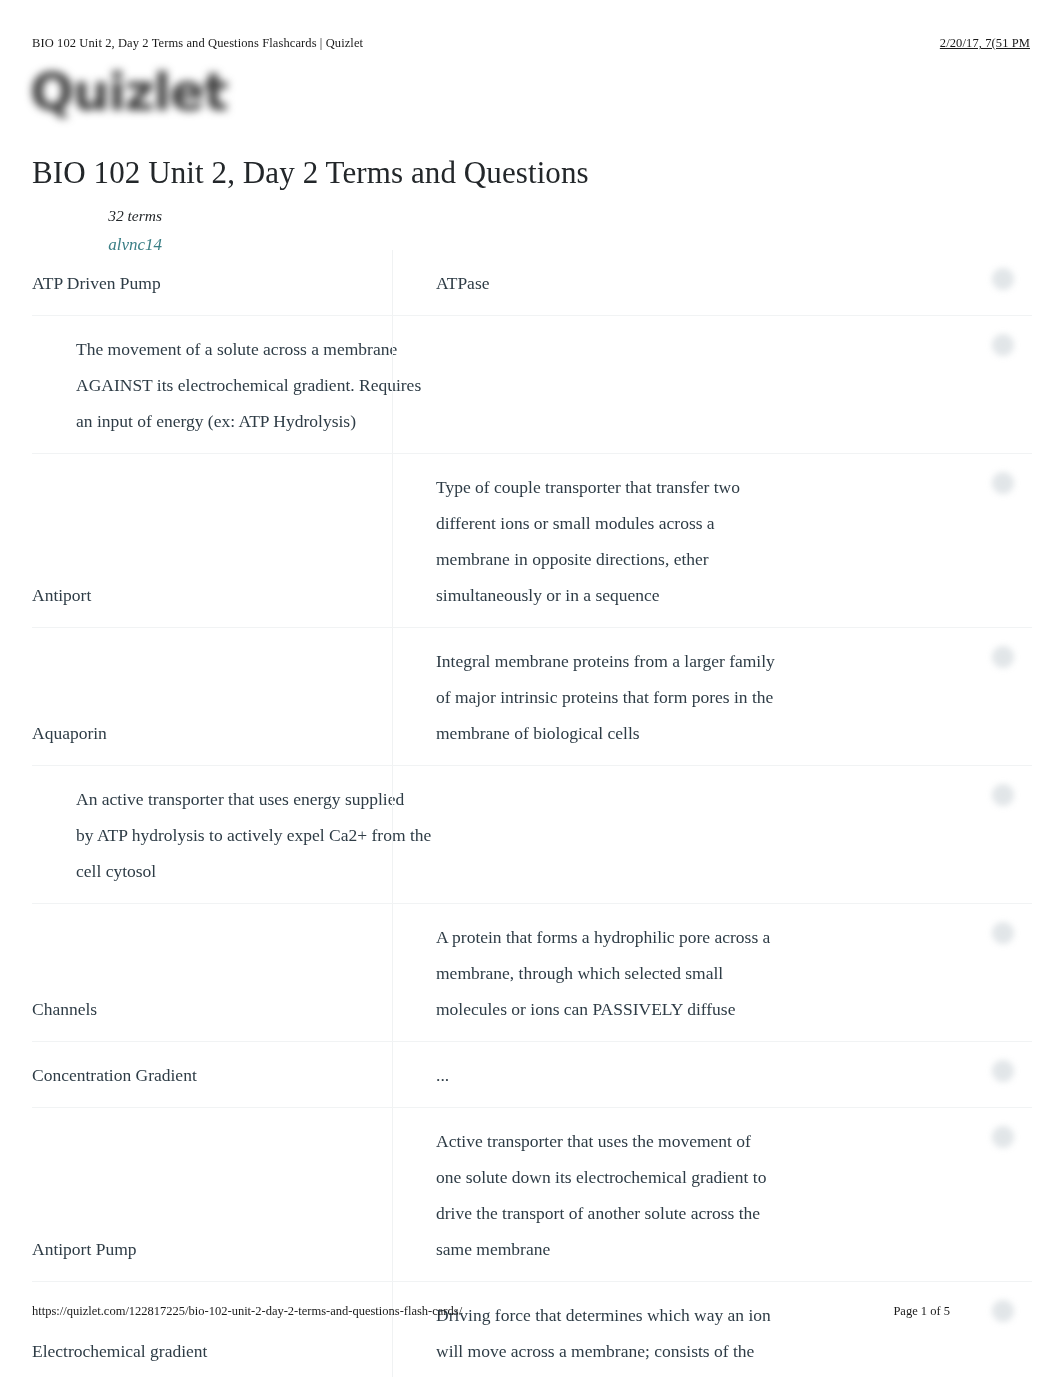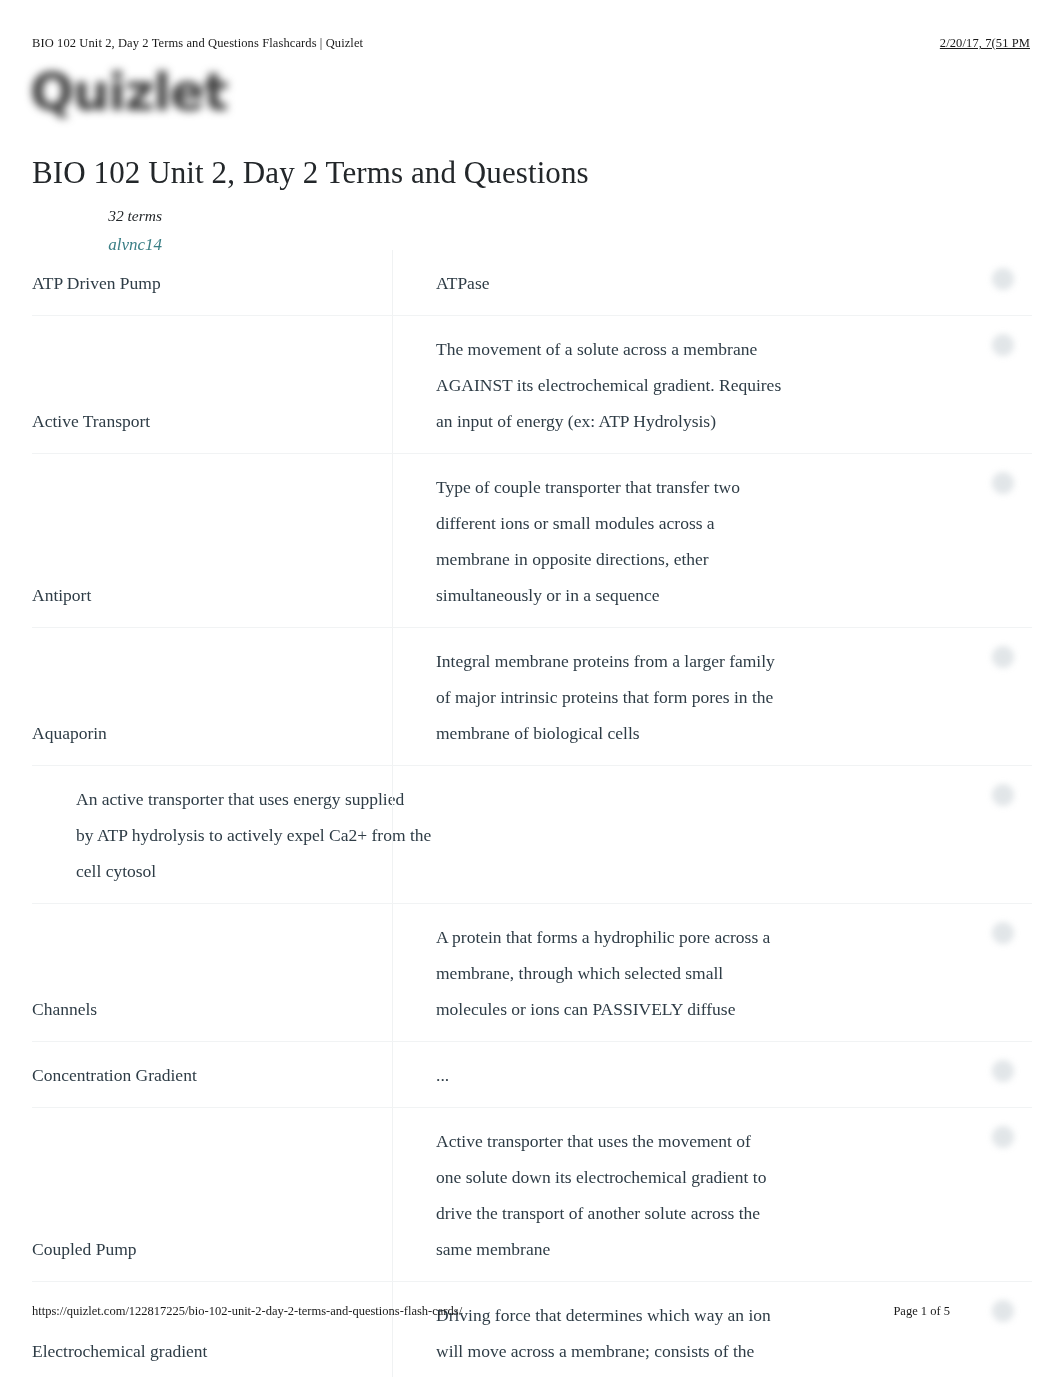--- a/index.html
+++ b/index.html
@@ -197,21 +197,20 @@
   </div>
 </div>
 
 <div class="cards" id="cards-container">
     <div class="card-row">
       <div class="card-term">ATP Driven Pump</div>
       <div class="card-def">ATPase</div>
       <span class="card-icon"></span>
     </div>
     <div class="card-row">
-      <div class="card-term">Active Transport</div>
       <div class="card-def">The movement of a solute across a membrane
 AGAINST its electrochemical gradient. Requires
 an input of energy (ex: ATP Hydrolysis)</div>
       <span class="card-icon"></span>
     </div>
     <div class="card-row">
       <div class="card-term">Antiport</div>
       <div class="card-def">Type of couple transporter that transfer two
 different ions or small modules across a
 membrane in opposite directions, ether
@@ -237,21 +236,21 @@
 membrane, through which selected small
 molecules or ions can PASSIVELY diffuse</div>
       <span class="card-icon"></span>
     </div>
     <div class="card-row">
       <div class="card-term">Concentration Gradient</div>
       <div class="card-def">...</div>
       <span class="card-icon"></span>
     </div>
     <div class="card-row">
-      <div class="card-term">Coupled Pump</div>
+      <div class="card-term">Antiport Pump</div>
       <div class="card-def">Active transporter that uses the movement of
 one solute down its electrochemical gradient to
 drive the transport of another solute across the
 same membrane</div>
       <span class="card-icon"></span>
     </div>
     <div class="card-row">
       <div class="card-term">Electrochemical gradient</div>
       <div class="card-def">Driving force that determines which way an ion
 will move across a membrane; consists of the</div>

